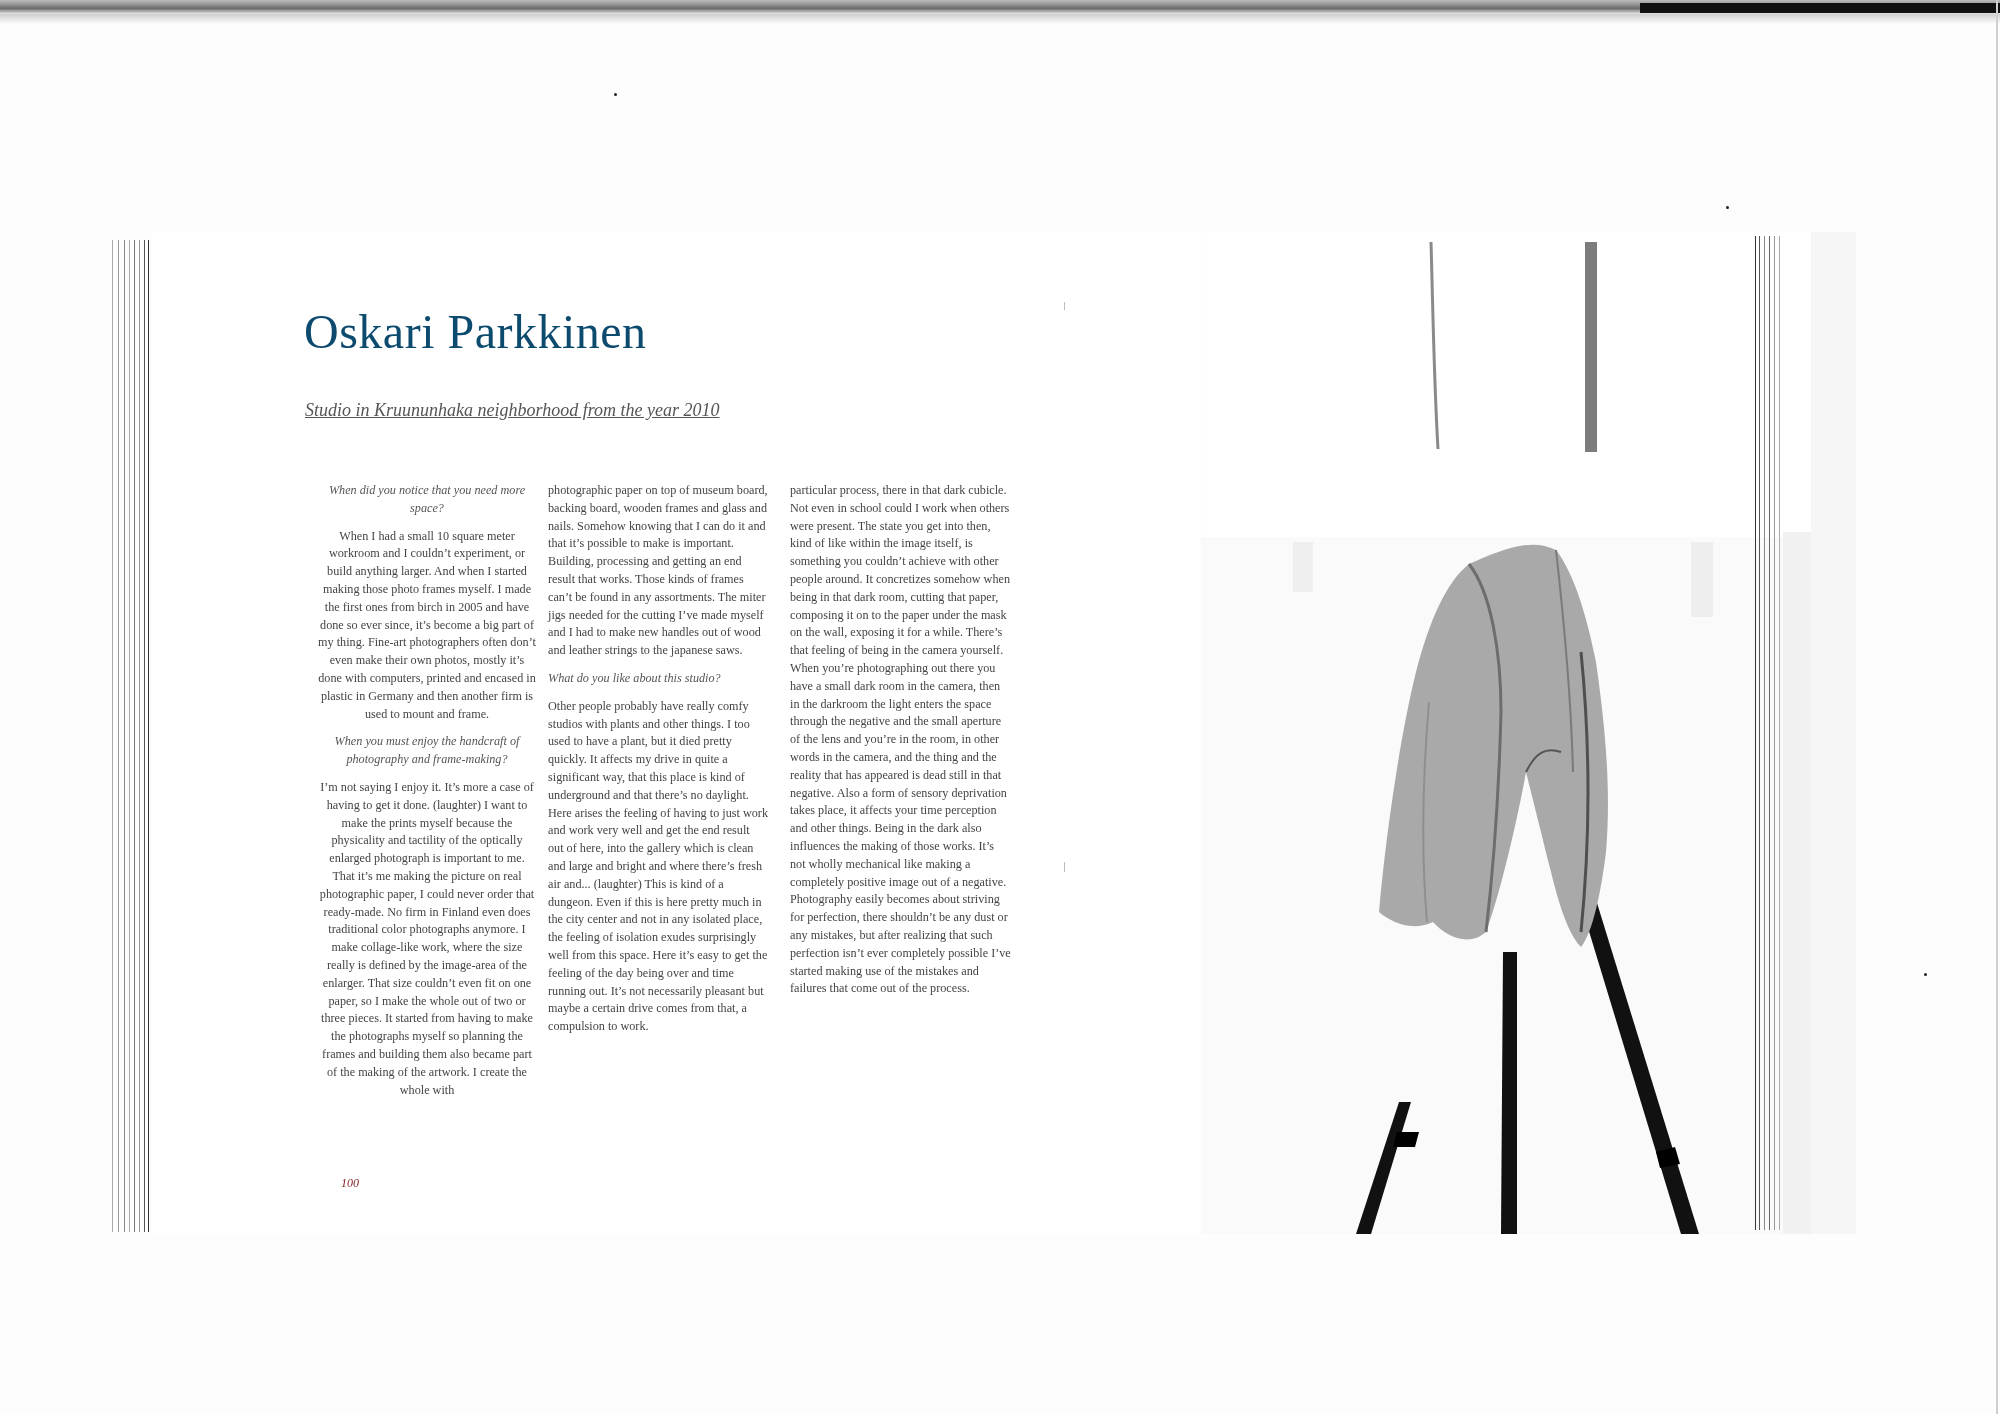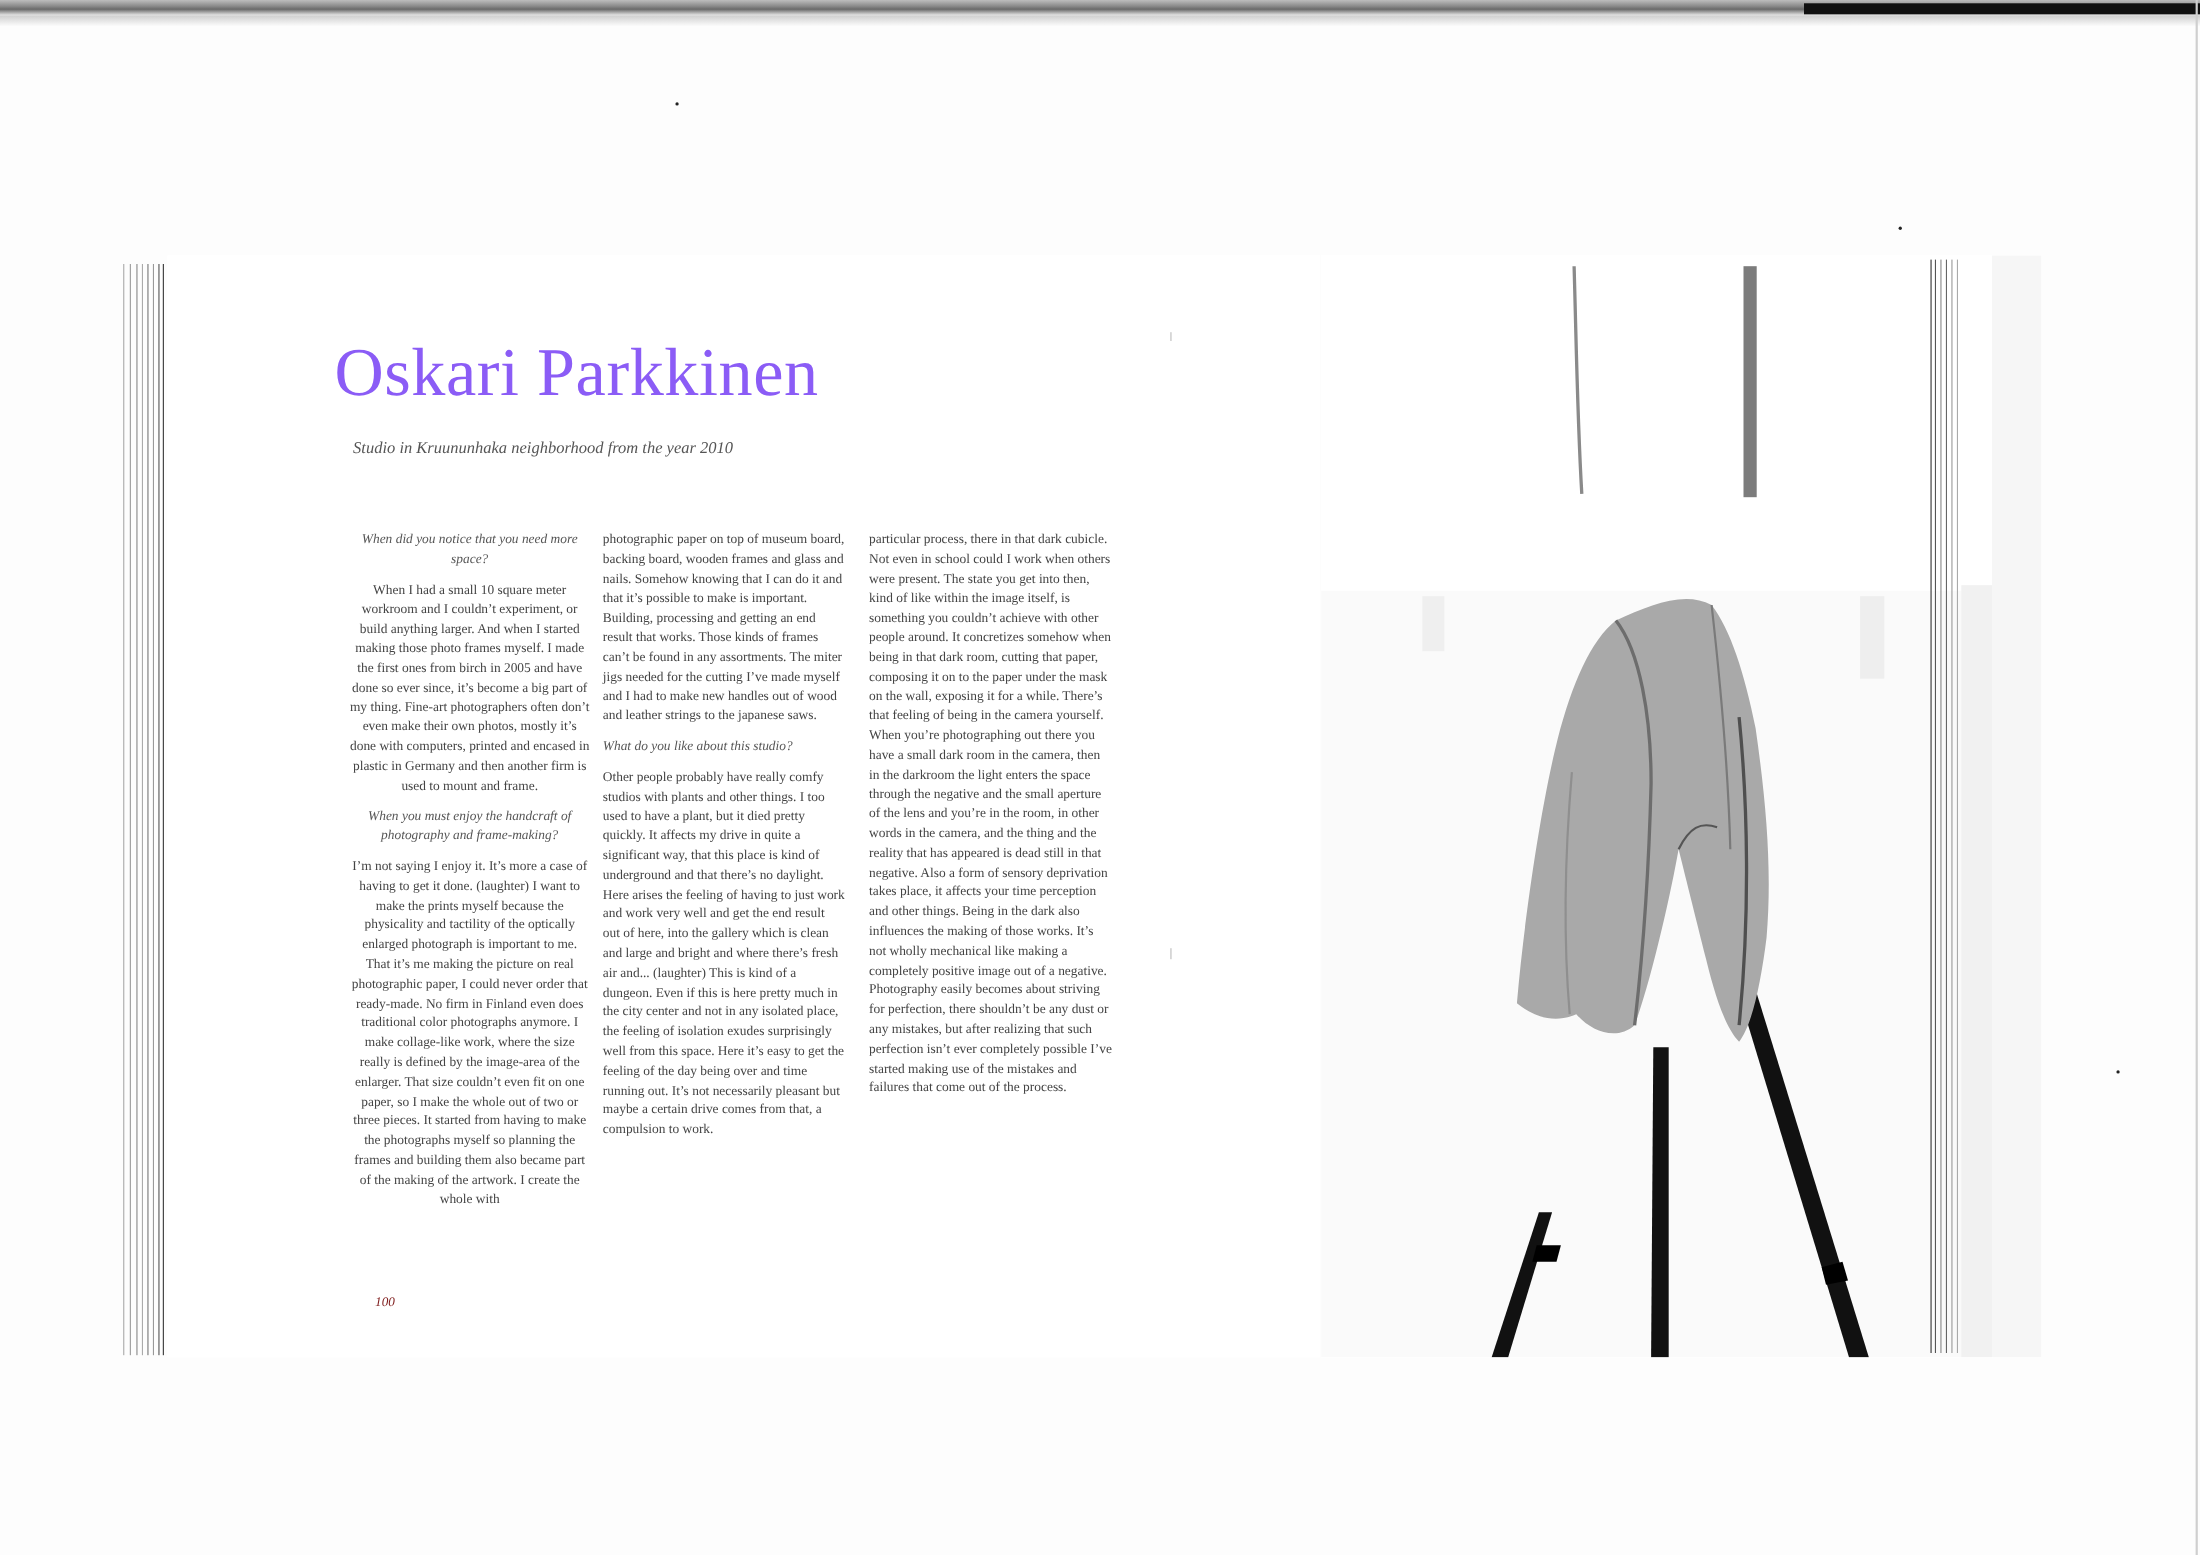--- a/index.html
+++ b/index.html
@@ -31,25 +31,25 @@
     position:absolute; top:0; bottom:0; width:1px; background:#777;
   }
   .edges-right { position:absolute; right:0; top:4px; width:40px; height:994px; }
 
   .page-left {
     position:absolute; left:44px; top:0; width:1048px; height:1002px;
     background:#ffffff;
   }
   .title {
     position:absolute; left:152px; top:72px;
-    font-size:62px; color:#8b5cf6; letter-spacing:0.5px; font-weight:normal;
+    font-size:48px; color:#0c4a6e; letter-spacing:0.5px; font-weight:normal;
   }
   .subtitle {
-    position:absolute; left:169px; top:168px;
-    font-size:15px; font-style:italic; color:#555;
+    position:absolute; left:153px; top:168px;
+    font-size:18px; font-style:italic; color:#555;text-decoration:underline;
   }
   .col {
     position:absolute; top:250px; width:220px;
     font-size:12.2px; line-height:17.8px; color:#444;
   }
   .col p { margin:0 0 10px 0; }
   .col .q { font-style:italic; color:#555; }
   .col1 { left:165px;text-align:center; }
   .col2 { left:396px;font-family:Liberation Serif, serif; }
   .col3 { left:638px; width:222px; }

